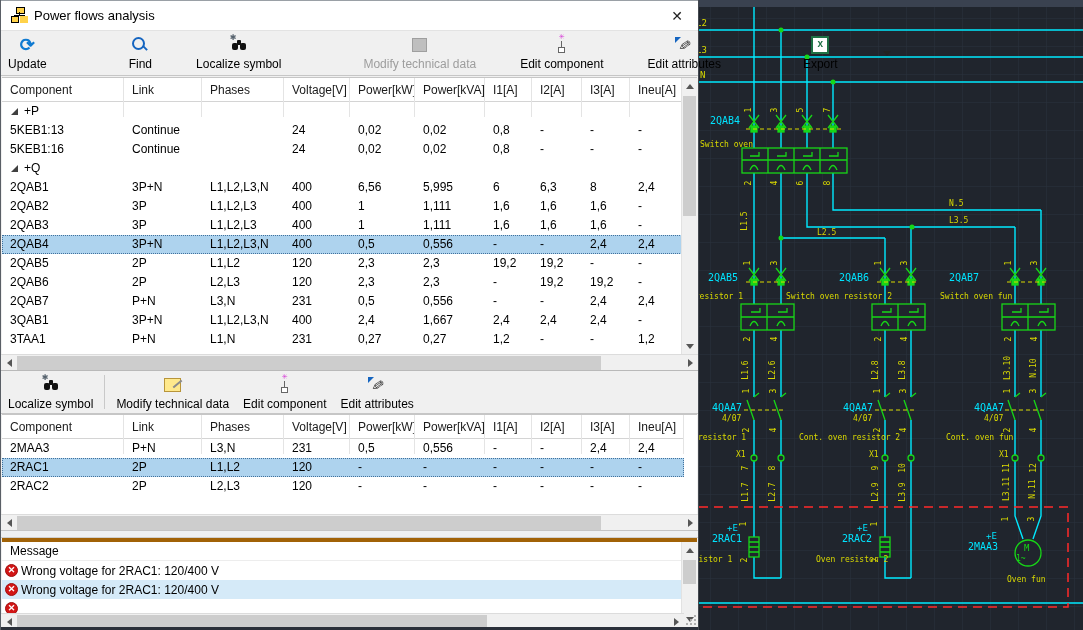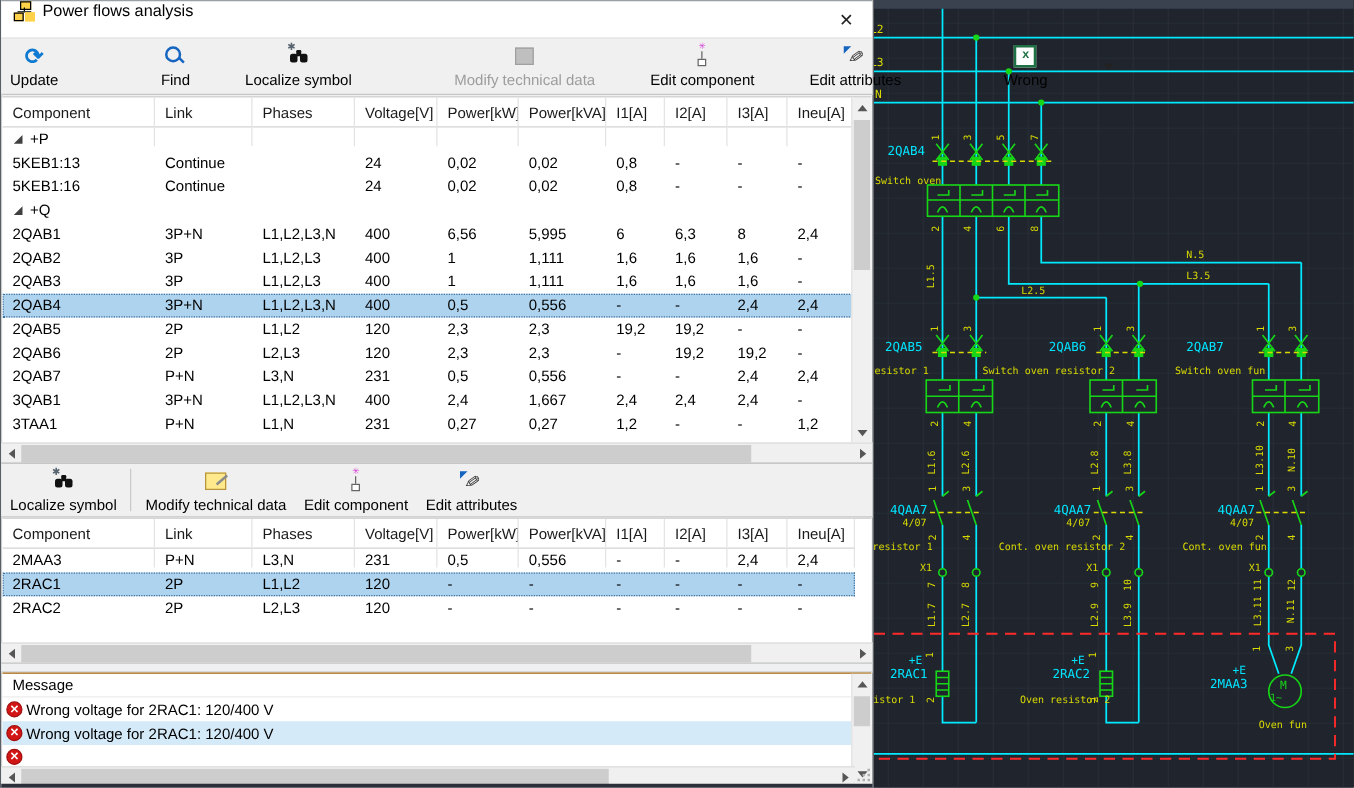--- a/index.html
+++ b/index.html
@@ -8,21 +8,21 @@
 
   
   #schematic { position:absolute; left:699px; top:0; width:384px; height:630px; }
   #schematic text { font-family:"DejaVu Sans Mono", monospace; }
 
   
   .dialog { position:absolute; left:0; top:0; width:699px; height:630px; background:#f0f0f0;
             border-left:1px solid #5a5f66; border-right:1px solid #43484f; font-size:12px; color:#000; }
 
   .titlebar { position:absolute; left:0; top:0; right:0; height:30px; background:#fff;
-              display:flex; align-items:flex-start; border-top:1px solid #9aa0a6; }
+              display:flex; align-items:center; border-top:1px solid #9aa0a6; }
   .title-text { font-size:13px; color:#000; margin-left:6px; }
   .close-btn { position:absolute; right:8px; top:5px; width:26px; height:20px; text-align:center;
                line-height:20px; font-size:14px; color:#222; cursor:pointer; }
 
   
   .app-icon { width:17px; height:17px; margin-left:10px; position:relative; display:inline-block; }
   .app-icon::before { content:""; position:absolute; left:5px; top:0; width:7px; height:5px;
                       background:#ffd24a; border:1px solid #000; }
   .app-icon::after { content:""; position:absolute; left:0px; top:9px; width:6px; height:5px;
                      background:#ffd24a; border:1px solid #000; box-shadow:9px 0 0 #ffd24a, 9px 0 0 0 #ffd24a, 9px 0 #ffd24a; }
@@ -90,21 +90,21 @@
   .arr-dn { width:0;height:0;border-left:4px solid transparent;border-right:4px solid transparent;border-top:5px solid #565656; }
   .arr-lt { width:0;height:0;border-top:4px solid transparent;border-bottom:4px solid transparent;border-right:5px solid #565656; }
   .arr-rt { width:0;height:0;border-top:4px solid transparent;border-bottom:4px solid transparent;border-left:5px solid #565656; }
   .vthumb { position:absolute; left:1px; right:1px; background:#cdcdcd; }
   .hscroll { position:absolute; height:16px; background:#f0f0f0; border-top:1px solid #dcdcdc; }
   .hthumb { position:absolute; top:1px; height:14px; background:#cdcdcd; }
 
   .splitter { position:absolute; left:0; right:0; background:#eef0f2; border-top:1px solid #c4c4c4; border-bottom:1px solid #cfcfcf; }
 
   
-  .messages { position:absolute; left:1px; right:1px; top:538px; height:89px; background:#fff; border-top:1px solid #a16207; }
+  .messages { position:absolute; left:1px; right:1px; top:538px; height:89px; background:#fff; border-top:4px solid #a16207; }
   .msg-header { height:19px; line-height:19px; padding-left:8px; border-bottom:1px solid #ededed; }
   .msgrow { height:19px; display:flex; align-items:center; width:682px; }
   .msgrow.selected { background:#d5eaf8; }
   .err-icon { width:13px; height:13px; border-radius:50%; background:#d21616; border:1px solid #a30f0f; color:#fff;
               font-size:9px; line-height:11px; text-align:center; margin:0 3px 0 3px; flex:none; font-weight:bold; }
   .msgtext { white-space:nowrap; }
 
   .bottomstrip { position:absolute; left:0; right:0; bottom:0; height:3px; background:#2b303a; }
   .grip { position:absolute; right:1px; bottom:4px; width:12px; height:12px; }
   .grip::before { content:""; position:absolute; right:1px; bottom:1px; width:2px; height:2px; background:#b0b0b0;
@@ -321,21 +321,21 @@
         </span>
       <span class="tlabel">Edit component</span>
     </div>
     <div class="tbtn">
       <span class="icon icon-attributes"></span>
       <span class="tlabel">Edit attributes</span>
     </div>
     <div class="tsep"></div>
     <div class="tbtn">
       <span class="icon icon-excel"></span>
-      <span class="tlabel">Wrong</span>
+      <span class="tlabel">Export</span>
     </div>
     <div class="caret"></div>
   </div>
 
   <div class="tablebox table1">
     <div class="thead" id="thead1">
         <div class="hcell c0">Component</div>
         <div class="hcell c1">Link</div>
         <div class="hcell c2">Phases</div>
         <div class="hcell c3">Voltage[V]</div>

